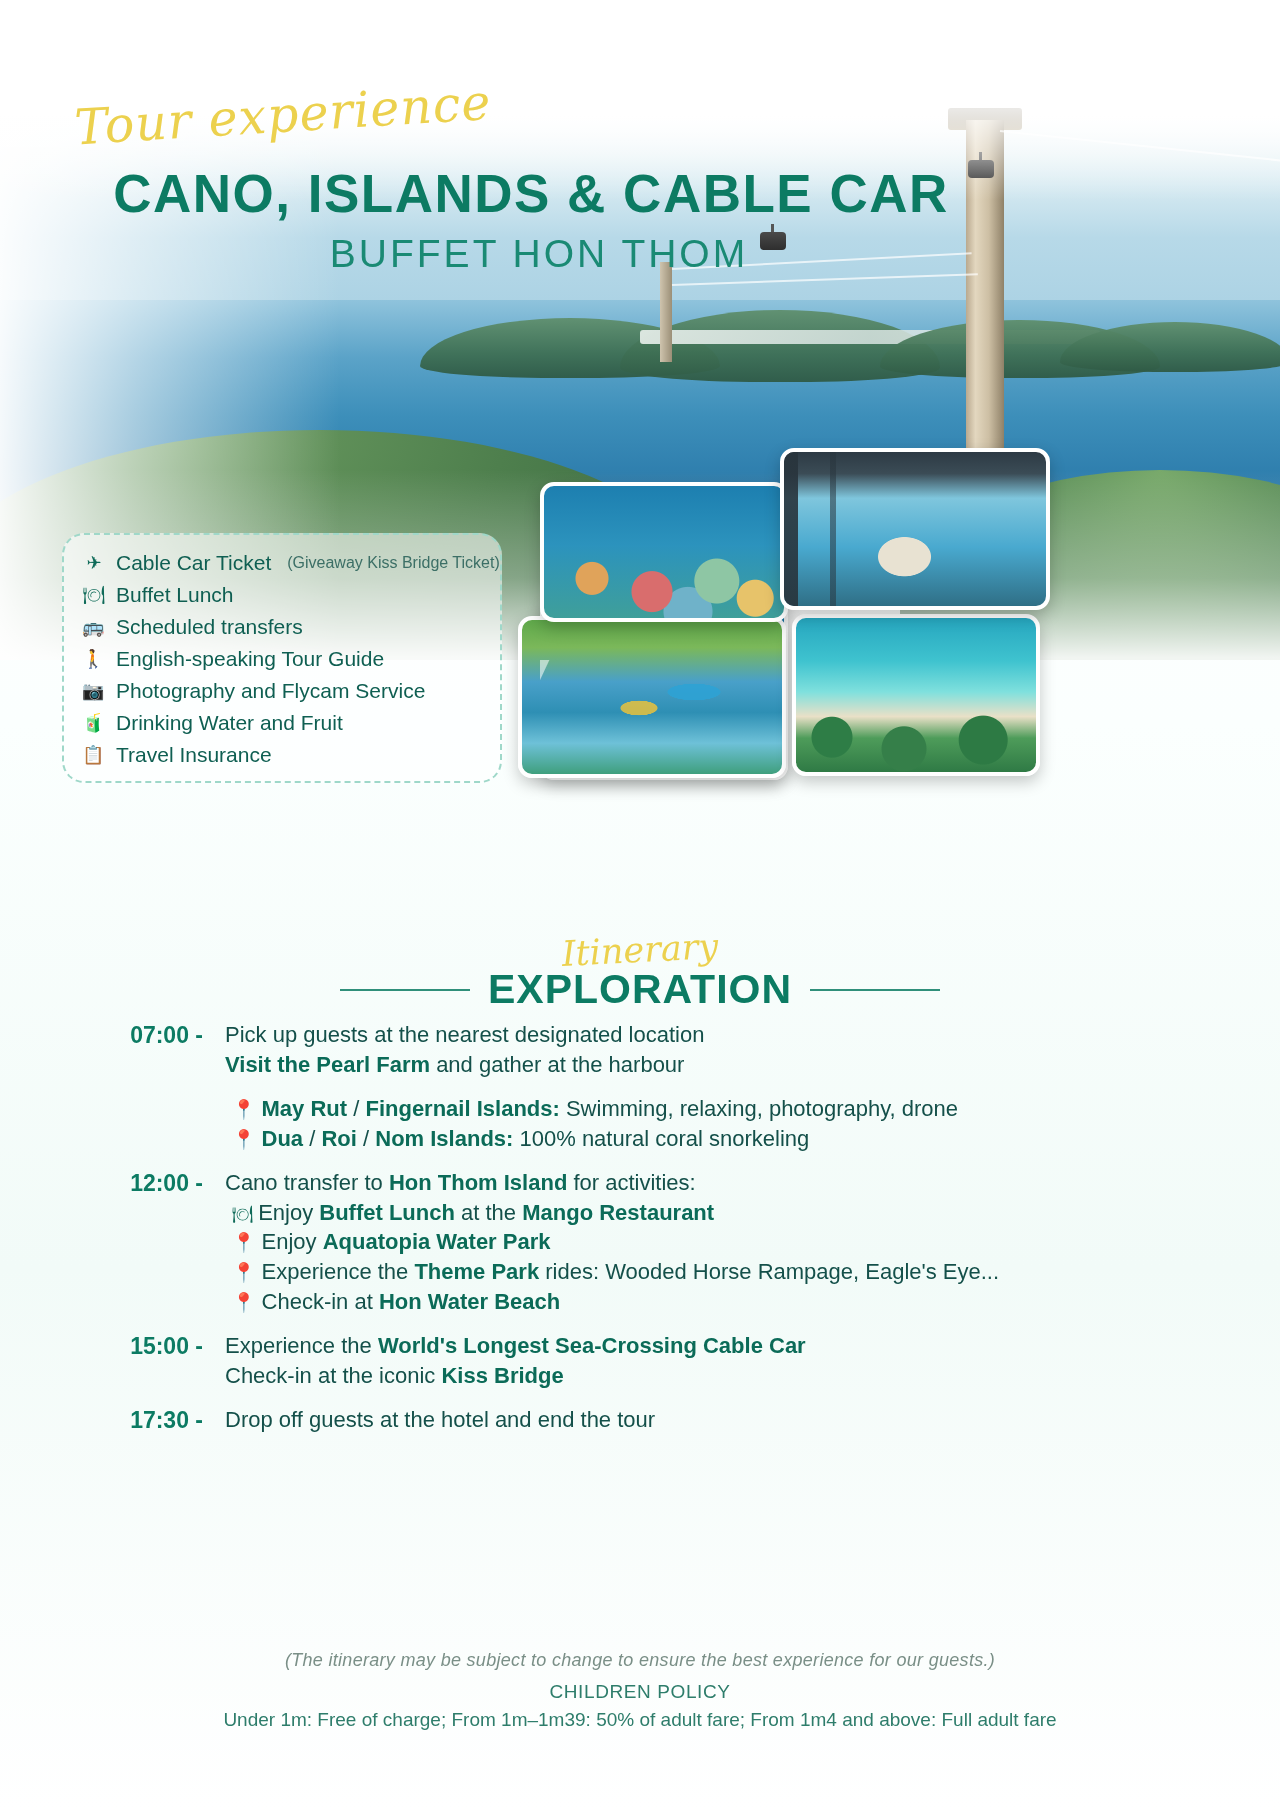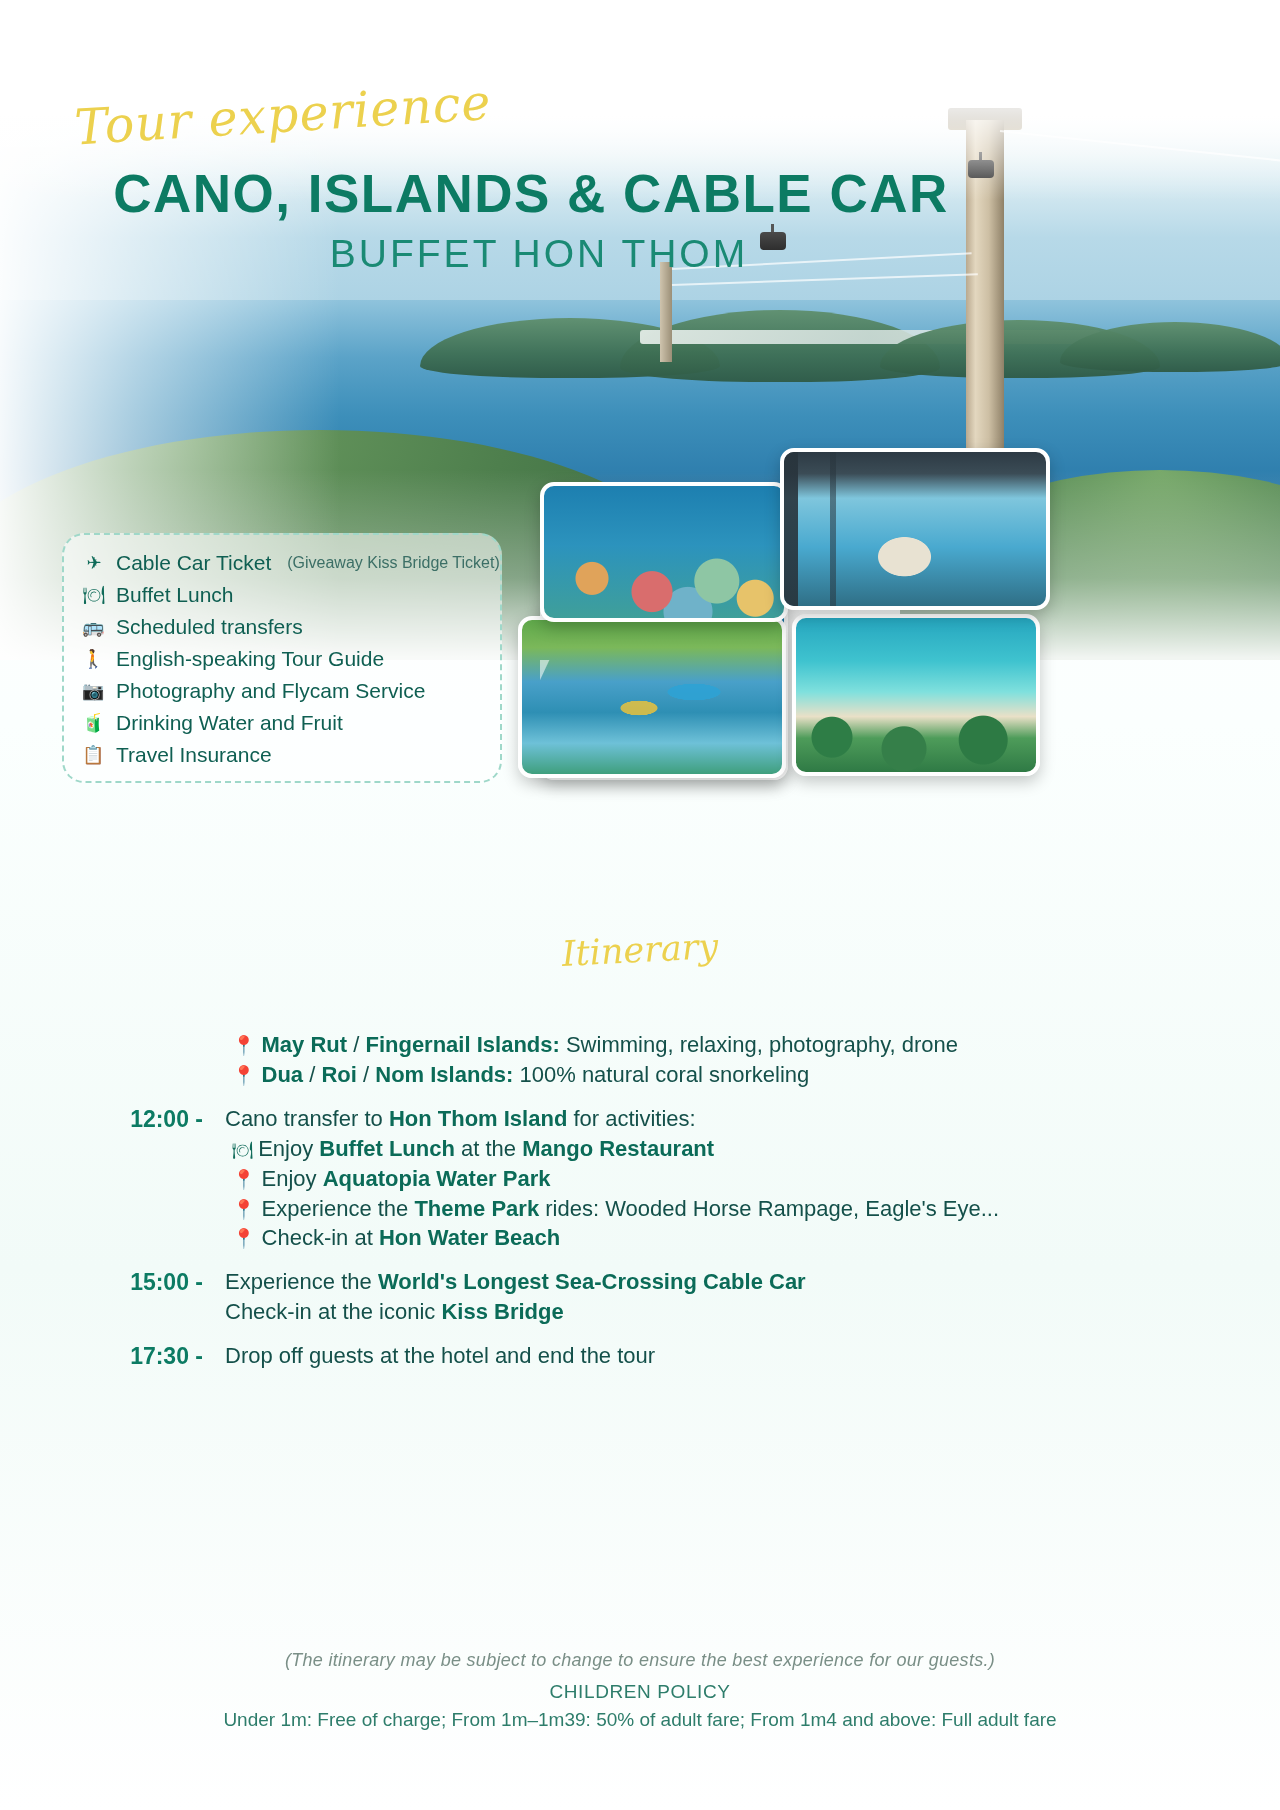--- a/index.html
+++ b/index.html
@@ -337,23 +337,35 @@
     </div>
 
   <div class="photo p-coral2"></div>
   <div class="photo p-water"></div>
   <div class="photo p-coral"></div>
   <div class="photo p-beach"></div>
   <div class="photo p-cabin"></div>
 
   <div class="itin-wrap">
     <div class="itin-script">Itinerary</div>
+    <div class="itin-title-row">
+      <div class="itin-line"></div>
+      <div class="itin-title">EXPLORATION</div>
+      <div class="itin-line"></div>
+    </div>
   </div>
 
   <div class="schedule" id="schedule">
+      <div class="sch-row">
+        <div class="sch-time">07:00 -</div>
+        <div class="sch-body">
+          <div><span>Pick up guests at the nearest designated location</span></div>
+          <div><span class="b">Visit the Pearl Farm</span><span> and gather at the harbour</span></div>
+        </div>
+      </div>
       <div class="sch-row" style="margin-top: 10px;">
         <div class="sch-time"></div>
         <div class="sch-body">
           <div><span class="pin">  📍 </span><span class="b">May Rut</span><span> / </span><span class="b">Fingernail Islands:</span><span> Swimming, relaxing, photography, drone</span></div>
           <div><span class="pin">  📍 </span><span class="b">Dua</span><span> / </span><span class="b">Roi</span><span> / </span><span class="b">Nom Islands:</span><span> 100% natural coral snorkeling</span></div>
         </div>
       </div>
       <div class="sch-row">
         <div class="sch-time">12:00 -</div>
         <div class="sch-body">

